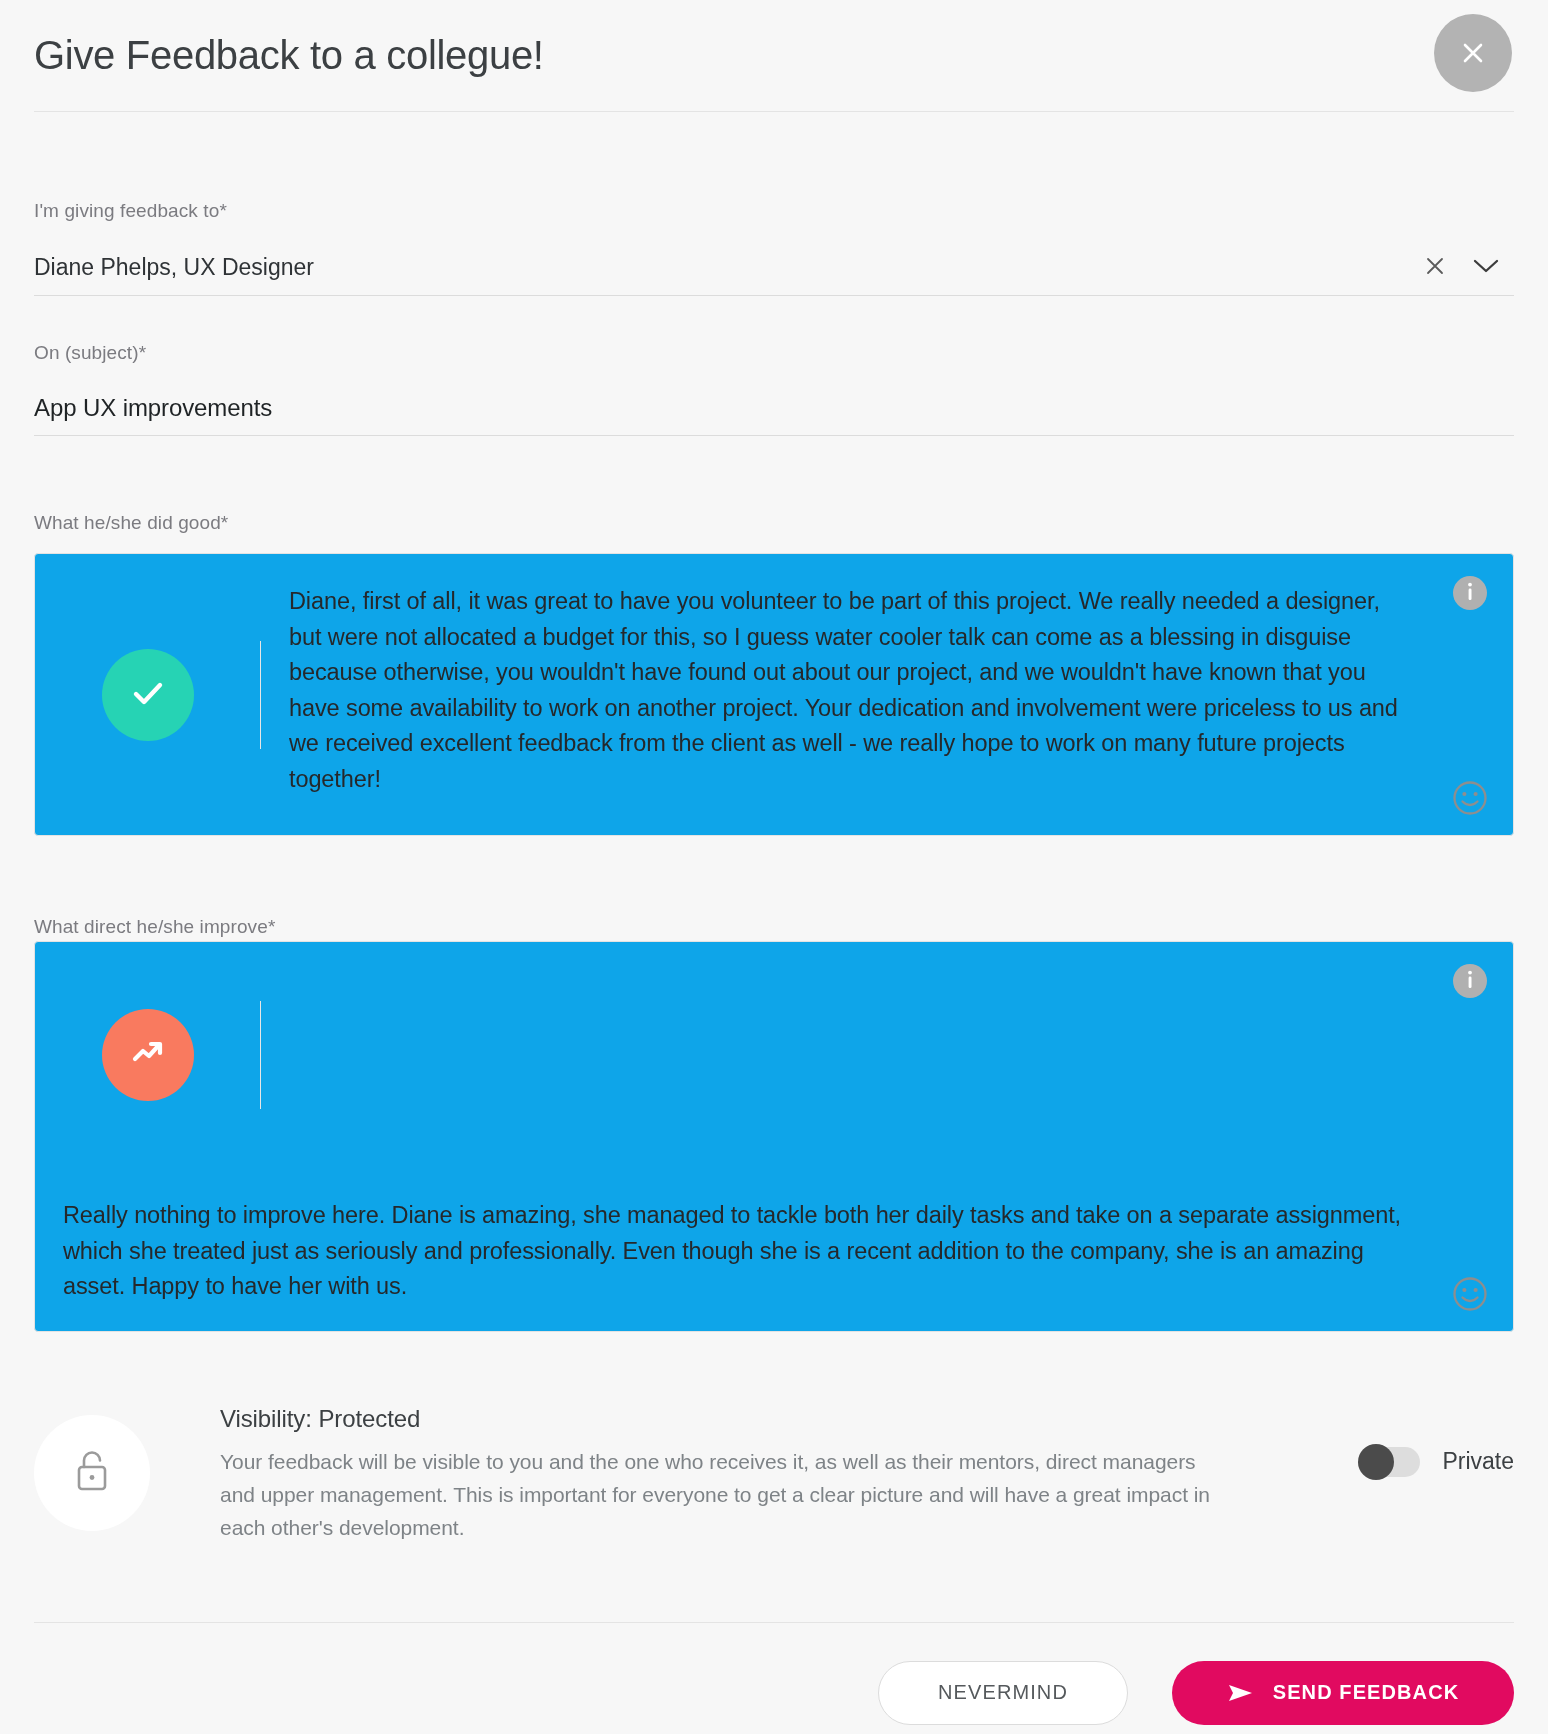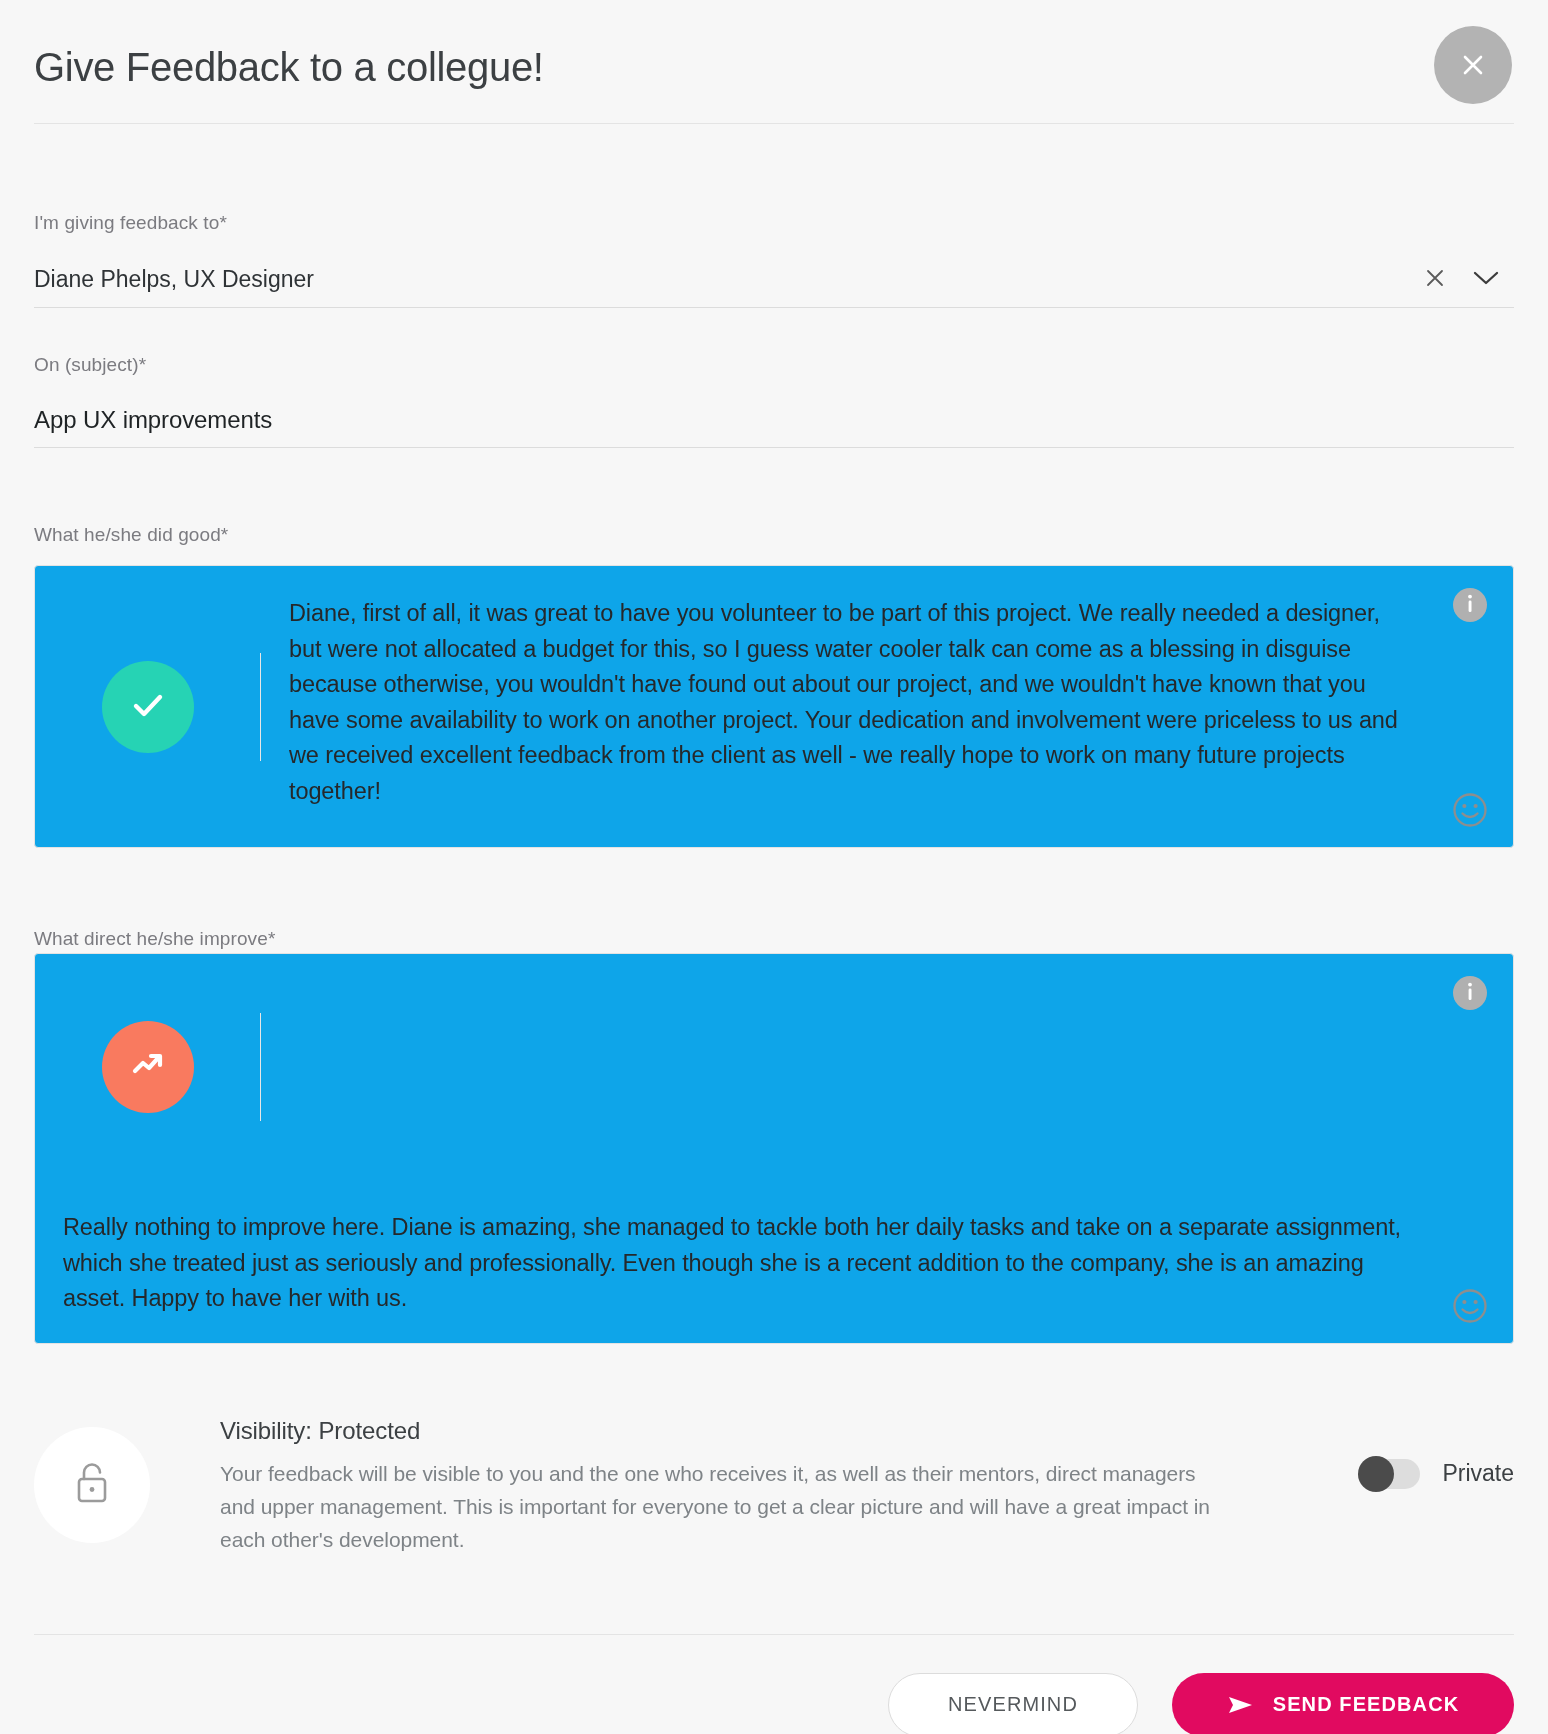--- a/index.html
+++ b/index.html
@@ -10,21 +10,21 @@
     background: #f7f7f7;
     font-family: "Liberation Sans", sans-serif;
     -webkit-font-smoothing: antialiased;
   }
 
   .modal {
     position: relative;
     width: 1548px;
     height: 1734px;
     background: #f7f7f7;
-    padding: 12px 34px;
+    padding: 0 34px;
   }
 
   
   .header {
     position: relative;
     height: 112px;
     display: flex;
     align-items: center;
     border-bottom: 1px solid #e4e4e4;
   }
@@ -234,21 +234,21 @@
   }
 
   
   .footer-sep {
     border-top: 1px solid #e4e4e4;
   }
   .footer {
     display: flex;
     justify-content: flex-end;
     align-items: center;
-    gap: 34px;
+    gap: 44px;
     padding-top: 38px;
   }
   .btn {
     height: 64px;
     border-radius: 32px;
     font-size: 20px;
     letter-spacing: 1.1px;
     cursor: pointer;
     display: flex;
     align-items: center;

